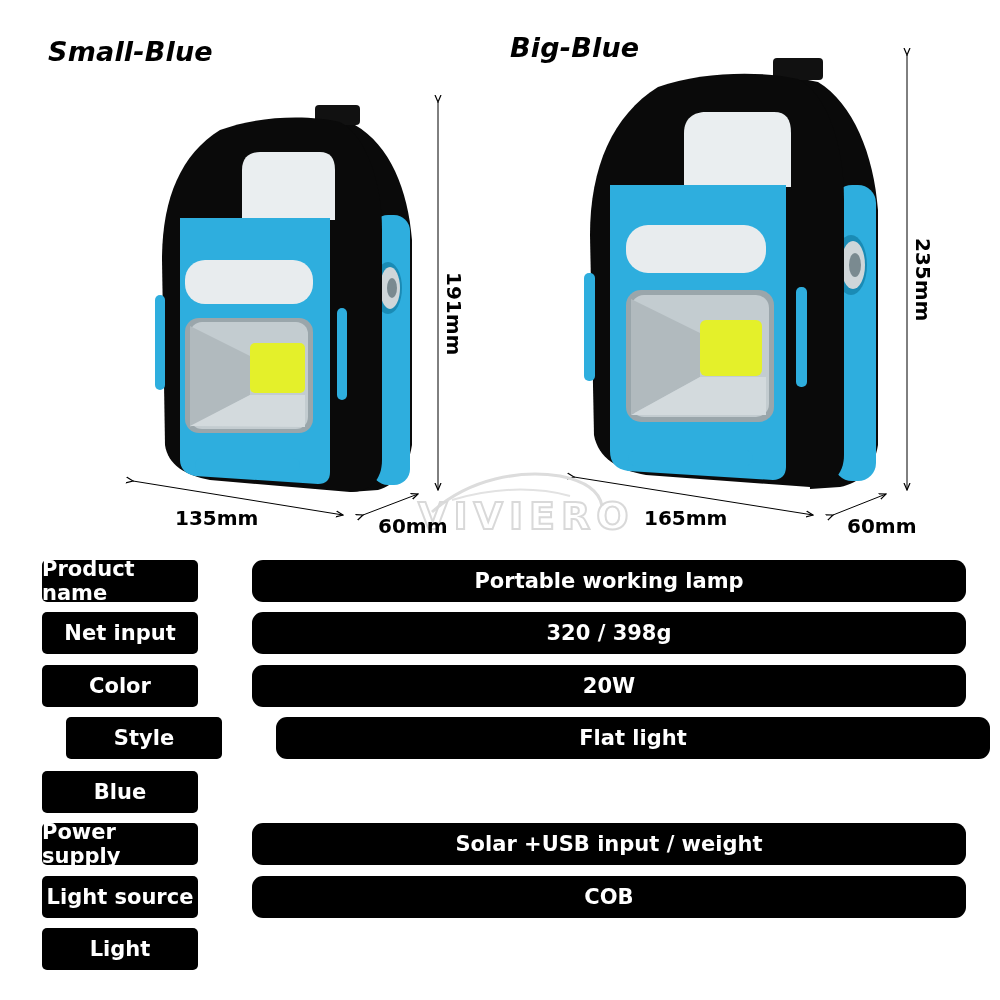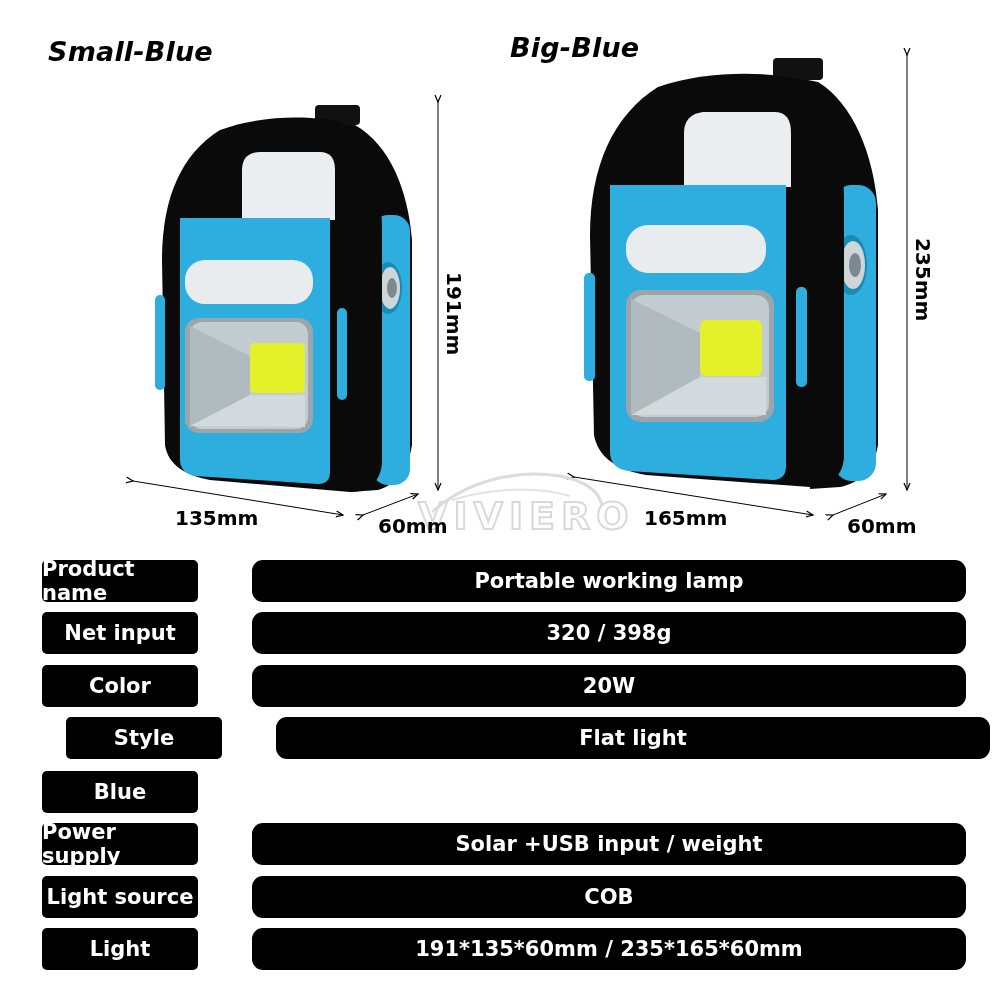--- a/index.html
+++ b/index.html
@@ -126,15 +126,14 @@
   <div class="spec-row" style="top:823px;">
     <div class="spec-label">Power supply</div>
     <div class="spec-value">Solar +USB input / weight</div>
   </div>
   <div class="spec-row" style="top:876px;padding-left:39px;">
     <div class="spec-label">Light source</div>
     <div class="spec-value">COB</div>
   </div>
   <div class="spec-row" style="top:928px;">
     <div class="spec-label">Light</div>
-    <div class="spec-value">191*135*60mm / 235*165*60mm</div>
   </div>
 </div>
 
 </body></html>

